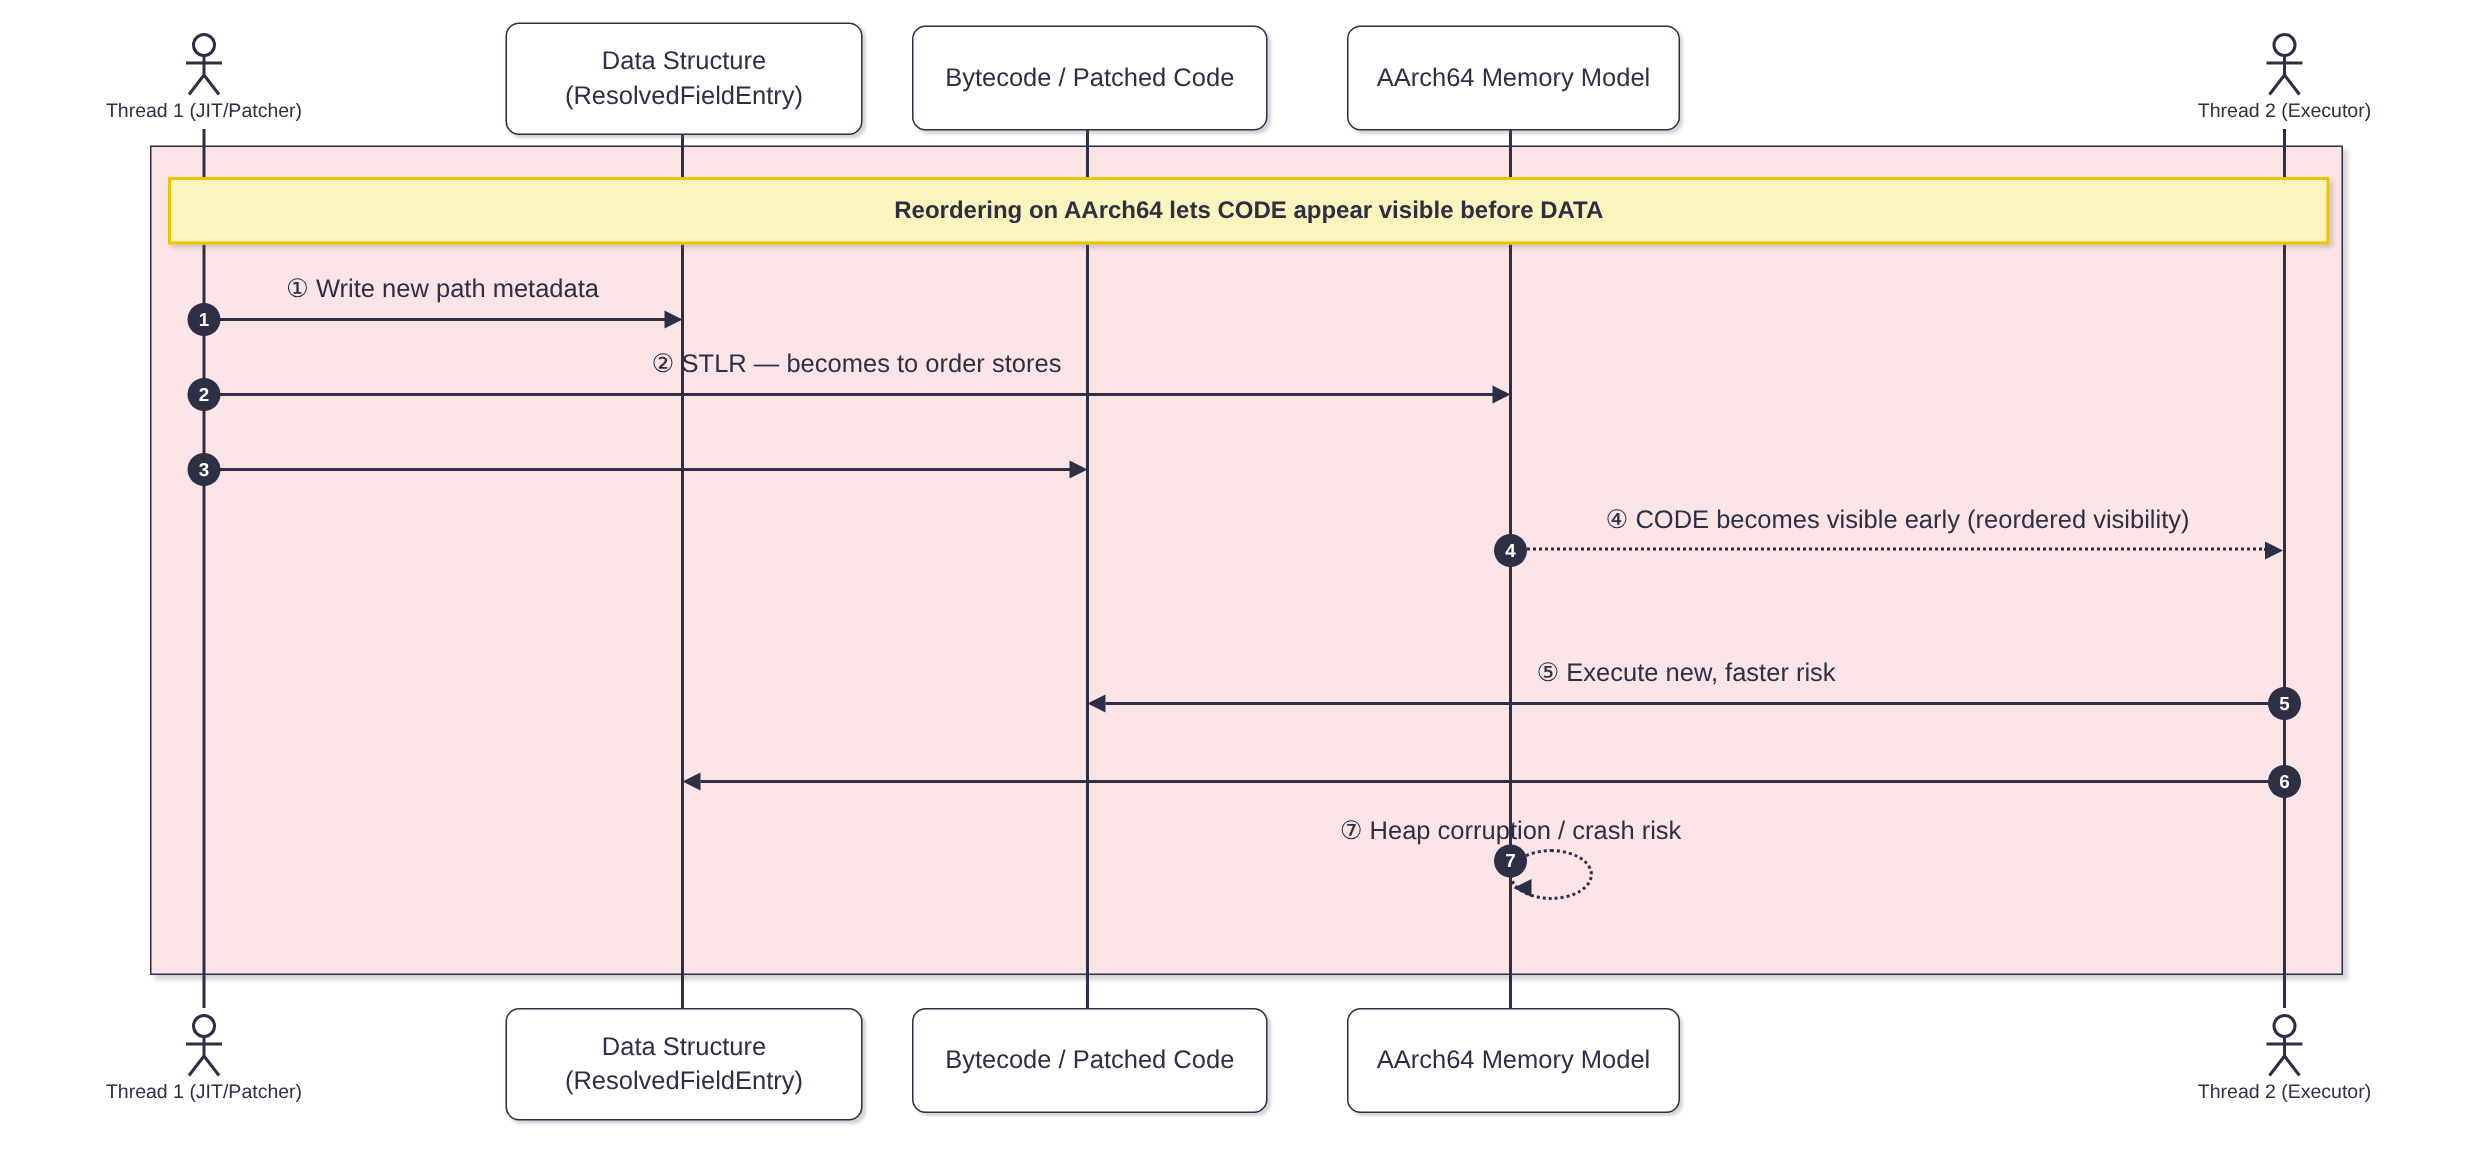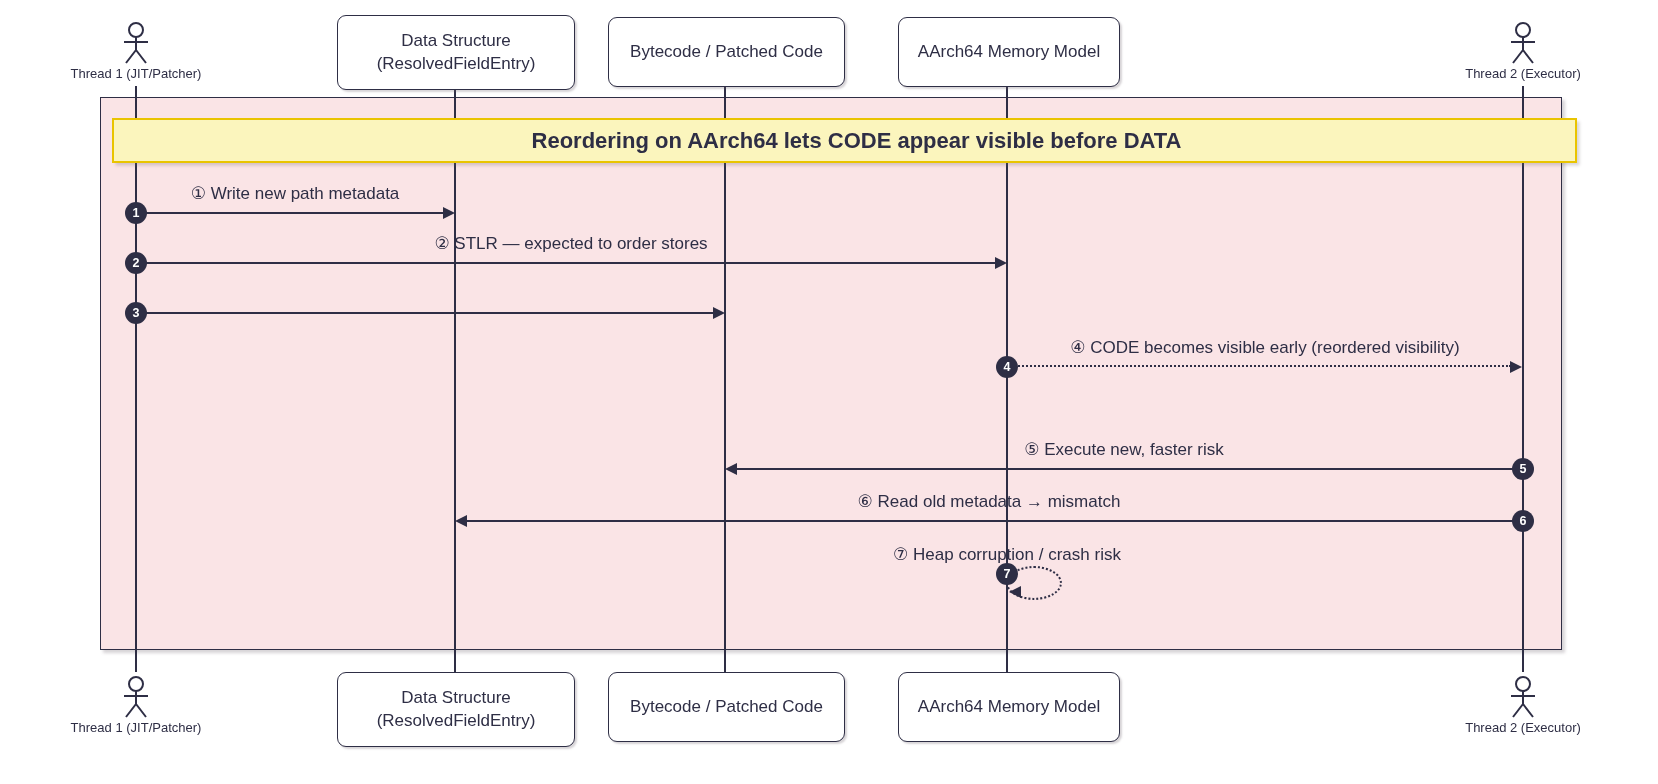--- a/index.html
+++ b/index.html
@@ -19,22 +19,22 @@
   .frame{position:absolute;left:100px;top:97px;width:1460px;height:551px;
     background:var(--frame-fill);border:1.6px solid var(--ink);
     box-shadow:3px 3px 3px var(--shadow);z-index:0;}
   .pbox{position:absolute;background:var(--box-fill);border:1.6px solid var(--ink);
     border-radius:9px;display:flex;flex-direction:column;align-items:center;justify-content:center;
     font-size:17px;line-height:1.3;text-align:center;box-shadow:2px 2px 2px var(--shadow);z-index:5;}
   .actor-fig{position:absolute;width:30px;height:42px;z-index:5;}
   .actor-label{position:absolute;transform:translateX(-50%);white-space:nowrap;
     font-size:13px;z-index:5;}
   .note{position:absolute;background:var(--note-fill);border:2px solid var(--note-border);
-    display:flex;align-items:center;justify-content:center;font-weight:bold;font-size:22px;
-    box-shadow:2.5px 2.5px 3px var(--shadow);z-index:4;padding-left:24px;}
+    display:flex;align-items:center;justify-content:center;font-weight:bold;font-size:16px;
+    box-shadow:2.5px 2.5px 3px var(--shadow);z-index:4;}
   .msg-label{position:absolute;transform:translateX(-50%);white-space:nowrap;
     font-size:17px;z-index:3;}
   .msg-line{position:absolute;height:2px;background:var(--ink);z-index:2;}
   .msg-line.dotted{height:0;background:none;border-top:2.6px dotted var(--ink);}
   .ah{position:absolute;width:0;height:0;border-top:6px solid transparent;
     border-bottom:6px solid transparent;z-index:3;}
   .ah.right{border-left:12px solid var(--ink);}
   .ah.left{border-right:12px solid var(--ink);}
   .seq-num{position:absolute;width:22px;height:22px;border-radius:50%;background:var(--ink);
     color:#fff;font-size:12.5px;font-weight:bold;display:flex;align-items:center;
@@ -78,41 +78,40 @@
   </svg>
   <div class="actor-label" style="left:1523px;top:66px;">Thread 2 (Executor)</div>
 
   <div class="note" style="left:112px;top:118px;width:1437px;height:41px;">Reordering on AArch64 lets CODE appear visible before DATA</div>
 
   <div class="msg-label" style="left:295px;top:183px;">① Write new path metadata</div>
   <div class="msg-line" style="left:136px;top:212px;width:308px;"></div>
   <div class="ah right" style="left:443px;top:207px;"></div>
   <div class="seq-num" style="left:125px;top:202px;">1</div>
 
-  <div class="msg-label" style="left:571px;top:233px;">② STLR — expected to order stores</div>
+  <div class="msg-label" style="left:571px;top:233px;">② STLR — becomes to order stores</div>
   <div class="msg-line" style="left:136px;top:262px;width:860px;"></div>
   <div class="ah right" style="left:995px;top:257px;"></div>
   <div class="seq-num" style="left:125px;top:252px;">2</div>
 
   <div class="msg-line" style="left:136px;top:312px;width:578px;"></div>
   <div class="ah right" style="left:713px;top:307px;"></div>
   <div class="seq-num" style="left:125px;top:302px;">3</div>
 
   <div class="msg-label" style="left:1265px;top:337px;">④ CODE becomes visible early (reordered visibility)</div>
   <div class="msg-line dotted" style="left:1007px;top:365px;width:504px;"></div>
   <div class="ah right" style="left:1510px;top:361px;"></div>
   <div class="seq-num" style="left:996px;top:356px;">4</div>
 
 
   <div class="msg-label" style="left:1124px;top:439px;">⑤ Execute new, faster risk</div>
   <div class="msg-line" style="left:737px;top:468px;width:786px;"></div>
   <div class="ah left" style="left:725px;top:463px;"></div>
   <div class="seq-num" style="left:1512px;top:458px;">5</div>
 
-  <div class="msg-label" style="left:989px;top:491px;">⑥ Read old metadata → mismatch</div>
   <div class="msg-line" style="left:467px;top:520px;width:1056px;"></div>
   <div class="ah left" style="left:455px;top:515px;"></div>
   <div class="seq-num" style="left:1512px;top:510px;">6</div>
 
   <div class="msg-label" style="left:1007px;top:544px;text-align:center;">⑦ Heap corruption / crash risk</div>
   <div class="self-loop" style="left:1006px;top:566px;"></div>
   <div class="ah left" style="left:1009px;top:586px;"></div>
   <div class="seq-num" style="left:996px;top:563px;">7</div>
 
   <svg class="actor-fig" style="left:121px;top:676px;" viewBox="0 0 30 42">

